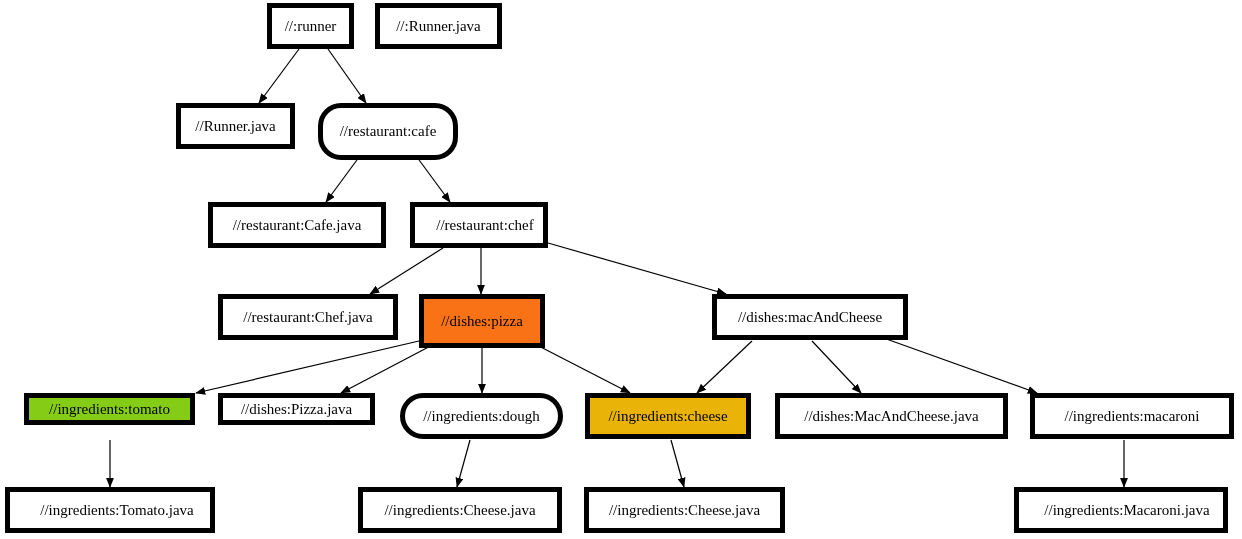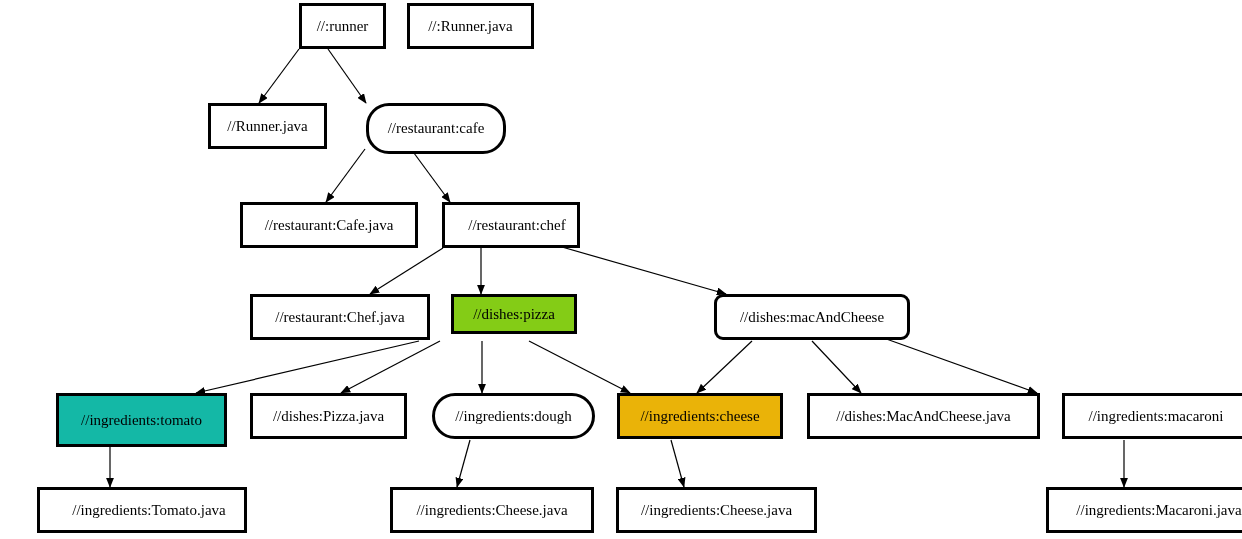--- a/index.html
+++ b/index.html
@@ -19,27 +19,26 @@
     position: absolute;
     left: 0;
     top: 0;
     width: 1242px;
     height: 539px;
     pointer-events: none;
   }
   .node {
     position: absolute;
     box-sizing: border-box;
-    border: 3px solid #a3a3a3;
+    border: 5px solid #a3a3a3;
     background: #ffffff;
     display: flex;
     align-items: center;
     justify-content: center;
     white-space: nowrap;
-    margin-left: 32px;
   }
   .node-label {
     font-size: 15px;
     line-height: 1;
     color: #000000;
     letter-spacing: 0px;
   }
 </style>
 </head>
 <body>
@@ -75,54 +74,54 @@
   <div id="nodes-group">
       <div class="node" style="left: 267px; top: 3px; width: 87px; height: 46px; background: rgb(255, 255, 255); border-color: rgb(0, 0, 0);">
         <span class="node-label">//:runner</span>
       </div>
       <div class="node" style="left: 375px; top: 3px; width: 127px; height: 46px; background: rgb(255, 255, 255); border-color: rgb(0, 0, 0);">
         <span class="node-label">//:Runner.java</span>
       </div>
       <div class="node" style="left: 176px; top: 103px; width: 119px; height: 46px; background: rgb(255, 255, 255); border-color: rgb(0, 0, 0);">
         <span class="node-label">//Runner.java</span>
       </div>
-      <div class="node" style="left: 334px; top: 103px; width: 140px; height: 51px; background: rgb(255, 255, 255); border-color: rgb(0, 0, 0); border-radius: 23px;">
+      <div class="node" style="left: 318px; top: 103px; width: 140px; height: 57px; background: rgb(255, 255, 255); border-color: rgb(0, 0, 0); border-radius: 23px;">
         <span class="node-label">//restaurant:cafe</span>
       </div>
       <div class="node" style="left: 208px; top: 202px; width: 178px; height: 46px; background: rgb(255, 255, 255); border-color: rgb(0, 0, 0);">
         <span class="node-label">//restaurant:Cafe.java</span>
       </div>
       <div class="node" style="left: 410px; top: 202px; width: 138px; height: 46px; background: rgb(255, 255, 255); border-color: rgb(0, 0, 0); padding-left: 12px;">
         <span class="node-label">//restaurant:chef</span>
       </div>
       <div class="node" style="left: 218px; top: 294px; width: 180px; height: 46px; background: rgb(255, 255, 255); border-color: rgb(0, 0, 0); text-align: right;">
         <span class="node-label">//restaurant:Chef.java</span>
       </div>
-      <div class="node" style="left: 419px; top: 294px; width: 126px; height: 40px; background: #84cc16; border-color: rgb(0, 0, 0);">
+      <div class="node" style="left: 419px; top: 294px; width: 126px; height: 54px; background: #f97316; border-color: rgb(0, 0, 0);">
         <span class="node-label">//dishes:pizza</span>
       </div>
-      <div class="node" style="left: 682px; top: 294px; width: 196px; height: 46px; background: rgb(255, 255, 255); border-color: rgb(0, 0, 0); border-radius: 9px;">
+      <div class="node" style="left: 712px; top: 294px; width: 196px; height: 46px; background: rgb(255, 255, 255); border-color: rgb(0, 0, 0);">
         <span class="node-label">//dishes:macAndCheese</span>
       </div>
-      <div class="node" style="left: 24px; top: 393px; width: 171px; height: 54px; background: #14b8a6; border-color: rgb(0, 0, 0);">
+      <div class="node" style="left: 24px; top: 393px; width: 171px; height: 32px; background: #84cc16; border-color: rgb(0, 0, 0);">
         <span class="node-label">//ingredients:tomato</span>
       </div>
-      <div class="node" style="left: 218px; top: 393px; width: 157px; height: 46px; background: rgb(255, 255, 255); border-color: rgb(0, 0, 0);">
+      <div class="node" style="left: 218px; top: 393px; width: 157px; height: 32px; background: rgb(255, 255, 255); border-color: rgb(0, 0, 0);">
         <span class="node-label">//dishes:Pizza.java</span>
       </div>
       <div class="node" style="left: 400px; top: 393px; width: 163px; height: 46px; background: rgb(255, 255, 255); border-color: rgb(0, 0, 0); border-radius: 23px;">
         <span class="node-label">//ingredients:dough</span>
       </div>
       <div class="node" style="left: 585px; top: 393px; width: 166px; height: 46px; background: #eab308; border-color: rgb(0, 0, 0);">
         <span class="node-label">//ingredients:cheese</span>
       </div>
       <div class="node" style="left: 775px; top: 393px; width: 233px; height: 46px; background: rgb(255, 255, 255); border-color: rgb(0, 0, 0);">
         <span class="node-label">//dishes:MacAndCheese.java</span>
       </div>
-      <div class="node" style="left: 1030px; top: 393px; width: 188px; height: 46px; background: rgb(255, 255, 255); border-color: rgb(0, 0, 0); text-align: center;">
+      <div class="node" style="left: 1030px; top: 393px; width: 204px; height: 46px; background: rgb(255, 255, 255); border-color: rgb(0, 0, 0); text-align: center;">
         <span class="node-label">//ingredients:macaroni</span>
       </div>
       <div class="node" style="left: 5px; top: 487px; width: 210px; height: 46px; background: rgb(255, 255, 255); border-color: rgb(0, 0, 0); padding-left: 14px;">
         <span class="node-label">//ingredients:Tomato.java</span>
       </div>
       <div class="node" style="left: 358px; top: 487px; width: 204px; height: 46px; background: rgb(255, 255, 255); border-color: rgb(0, 0, 0);">
         <span class="node-label">//ingredients:Cheese.java</span>
       </div>
       <div class="node" style="left: 584px; top: 487px; width: 201px; height: 46px; background: rgb(255, 255, 255); border-color: rgb(0, 0, 0); text-align: center;">
         <span class="node-label">//ingredients:Cheese.java</span>

